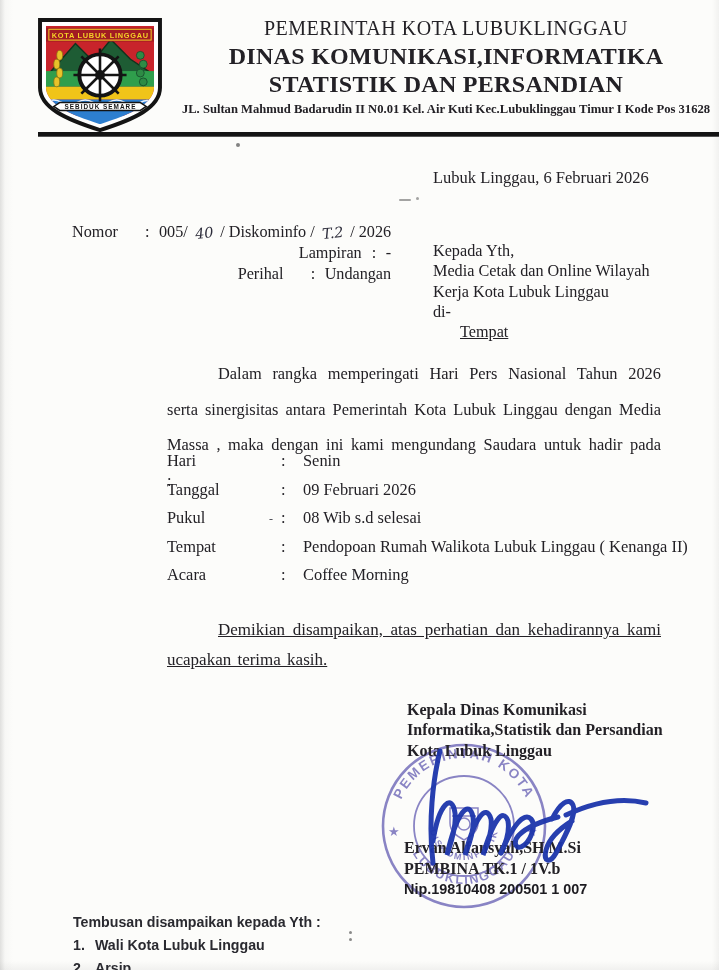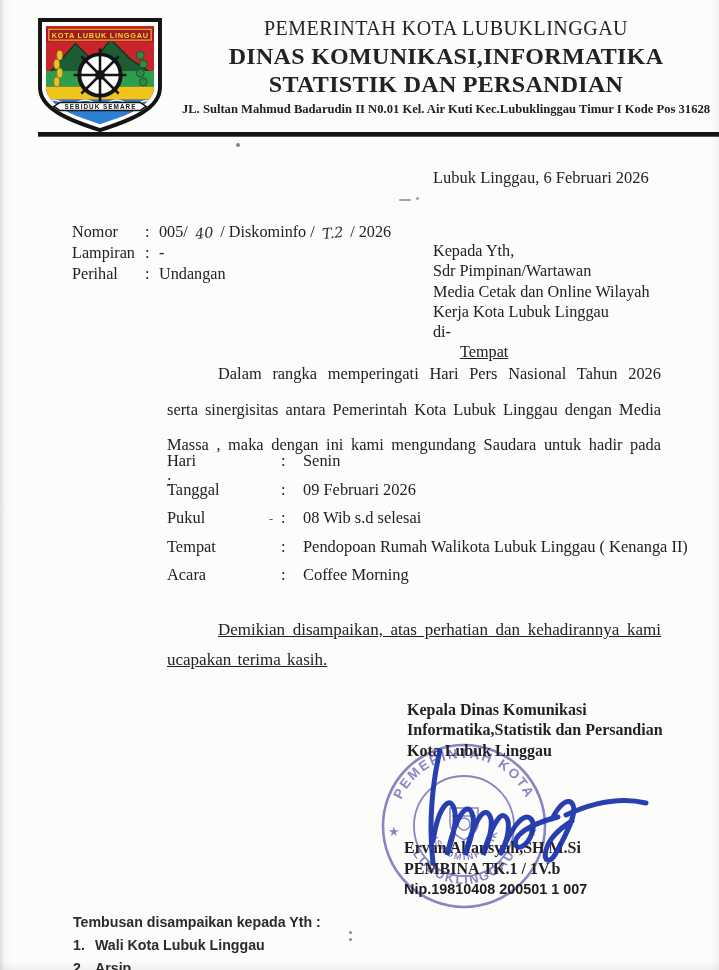--- a/index.html
+++ b/index.html
@@ -22,21 +22,21 @@
             background:linear-gradient(#141414 0 72%, #555 72% 100%); }
   
   .art { position:absolute; background:#5a5a5a; border-radius:2px; }
   .art-dot1 { left:236px; top:143px; width:4px; height:4px; opacity:.75; }
   .art-dash { left:399px; top:199px; width:12px; height:2px; opacity:.55; }
   .art-dot2 { left:416px; top:197px; width:3px; height:3px; opacity:.55; }
   .art-colon { left:349px; top:931px; width:3px; height:3px; opacity:.7; box-shadow:0 7px 0 #5a5a5a; }
   
   .dateline { position:absolute; left:433px; top:168px; font-size:16.5px; }
   .ref-block { position:absolute; left:72px; top:222px; font-size:16.2px; line-height:21px; }
-  .ref-row { display:flex; white-space:nowrap; }
+  .ref-row { display:flex; white-space:nowrap;justify-content:flex-end; }
   .ref-label { width:73px; }
   .ref-colon { width:14px; }
   .hand { display:inline-block; font-family:"DejaVu Serif", serif; font-style:italic; font-size:14.5px;
           color:#2c2c3a; transform:rotate(-6deg) translateY(1px); padding:0 3px; }
   .recipient { position:absolute; left:433px; top:222px; font-size:16.2px; line-height:20.3px;margin-top:19px; }
   .tempat { display:inline-block; margin-left:27px; text-decoration:underline; }
   
   .opening { position:absolute; left:167px; top:356px; width:494px; font-size:16.4px; line-height:35.5px;
              text-align:justify; text-indent:51px; word-spacing:2.5px; }
   .details { position:absolute; left:167px; top:451px; font-size:16.4px; }
@@ -160,21 +160,20 @@
     </div>
     <div class="ref-row">
       <span class="ref-label">Perihal</span>
       <span class="ref-colon">:</span>
       <span class="ref-value">Undangan</span>
     </div>
   </div>
 
   <div class="recipient">
     <div>Kepada Yth,</div>
-    <div>Sdr Pimpinan/Wartawan</div>
     <div>Media Cetak dan Online Wilayah</div>
     <div>Kerja Kota Lubuk Linggau</div>
     <div>di-</div>
     <div><span class="tempat">Tempat</span></div>
   </div>
 
   <div class="opening">Dalam rangka memperingati Hari Pers Nasional Tahun 2026 serta sinergisitas  antara Pemerintah Kota Lubuk Linggau dengan Media Massa , maka dengan ini kami mengundang Saudara untuk hadir pada :</div>
 
   <div class="details">
     <div class="detail-row">

